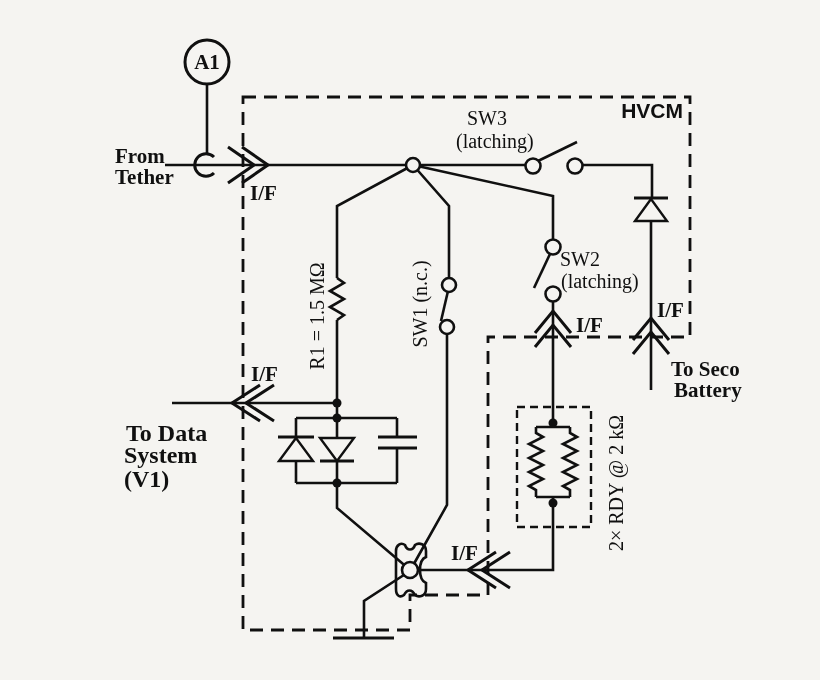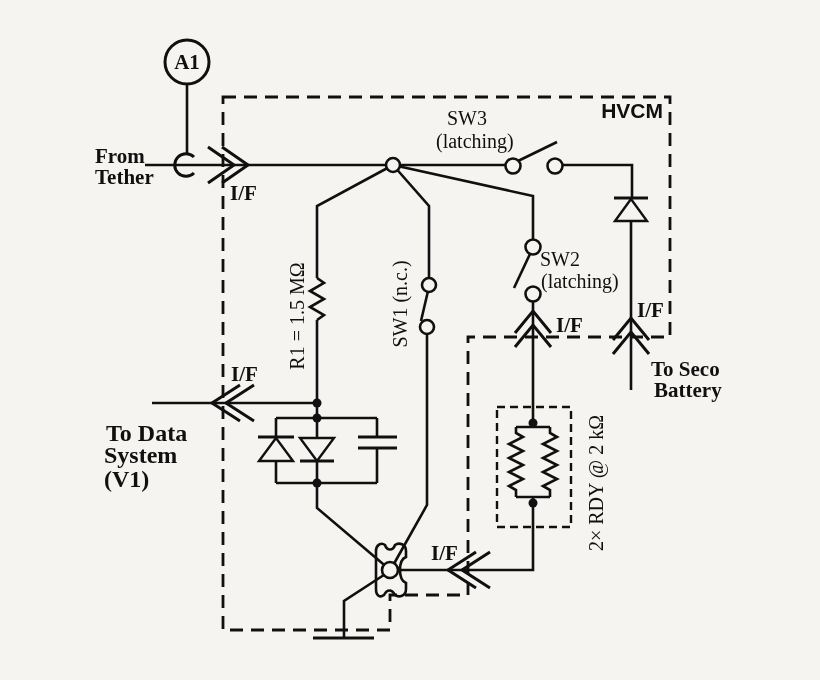--- a/index.html
+++ b/index.html
@@ -2,21 +2,21 @@
 <html style="--ink: #101010; --bg: #f5f4f1;"><head>
 <meta charset="utf-8">
 <style>
   :root { --ink:#101010; --bg:#f5f4f1; }
   html,body { margin:0; padding:0; }
   body {
     width:820px; height:680px; overflow:hidden;
     background:var(--bg);
     font-family:"Liberation Serif","DejaVu Serif",serif;
   }
-  #stage { position:relative; width:696px; height:680px; }
+  #stage { position:relative; width:696px; height:680px;padding-left:20px; }
   svg { display:block; color:var(--ink); }
   svg text { fill:var(--ink); }
   .lbl-bold  { font:700 21px "Liberation Serif","DejaVu Serif",serif; }
   .lbl-bold-lg{ font:700 24px "Liberation Serif","DejaVu Serif",serif; }
   .lbl       { font:400 20px "Liberation Serif","DejaVu Serif",serif; }
   .lbl-sans  { font:700 21px "Liberation Sans","DejaVu Sans",sans-serif; }
   .wire   { stroke:currentColor; stroke-width:2.6; fill:none; }
   .wire3  { stroke:currentColor; stroke-width:3; fill:none; }
   .dashed { stroke:currentColor; stroke-width:2.8; fill:none; stroke-dasharray:13 8; }
   .dashed-sm { stroke:currentColor; stroke-width:2.4; fill:none; stroke-dasharray:8 5; }

